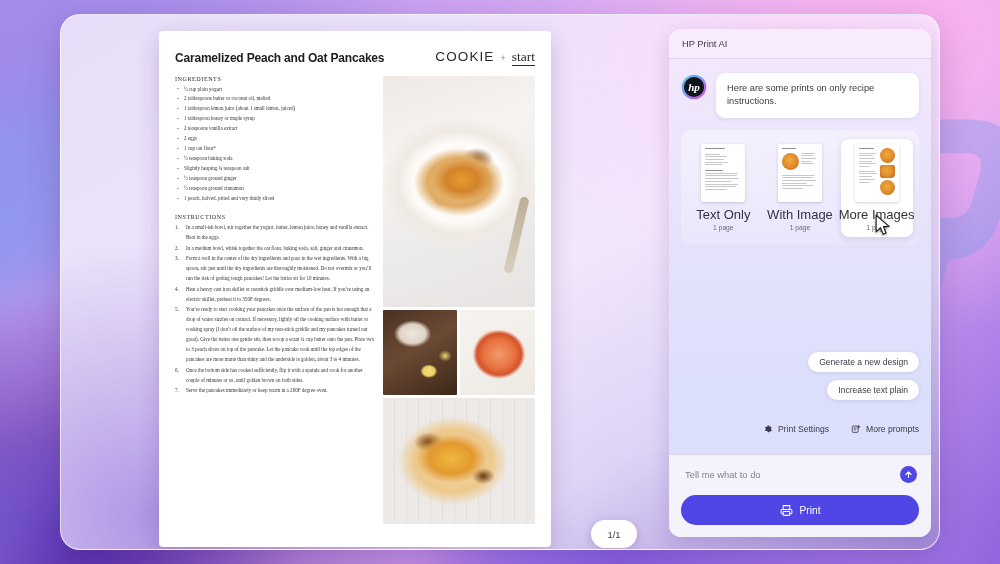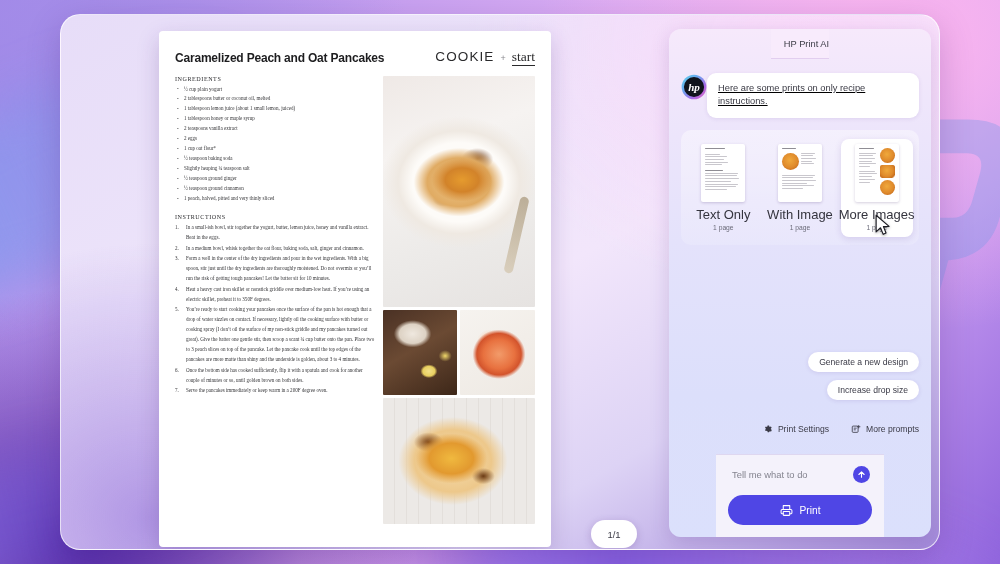--- a/index.html
+++ b/index.html
@@ -164,33 +164,33 @@
     font-size: 9.5px; color: #3b3b46;
   }
 
   
   #ai-panel {
     position: absolute; left: 608px; top: 14px;
     width: 262px; height: 508px;
     border-radius: 12px;
     background: linear-gradient(180deg, #f6e9fb 0%, #efe6fb 14%, #e4e2fb 42%, #dcdffb 72%, #dbe0fc 100%);
     box-shadow: 0 6px 20px rgba(60,20,110,.16);
-    overflow: hidden; display: flex; flex-direction: column; align-items: center;
+    overflow: hidden; display: flex; flex-direction: column;
   }
   #ai-header {
     height: 30px; flex: 0 0 30px;
     display: flex; align-items: center; padding-left: 13px;
     background: #f8ebfc;
     border-bottom: 1px solid rgba(200,170,225,.45);
     font-size: 9.3px; color: #3c3c46;
   }
   #ai-scroll { flex: 1 1 auto; position: relative; padding: 14px 12px 0 12px; }
 
   
-  #chat-row { display: flex; align-items: flex-start; text-decoration: underline; }
+  #chat-row { display: flex; gap: 9px; align-items: flex-start; }
   #hp-avatar { width: 26px; height: 26px; flex: 0 0 26px; margin-top: 1px; }
   #hp-avatar svg { width: 100%; height: 100%; display: block; }
   #chat-bubble {
     background: #fff; border-radius: 9px; padding: 9px 11px;
     font-size: 9.3px; line-height: 1.45; color: #3a3a44;
     box-shadow: 0 1px 4px rgba(80,40,140,.10);
     flex: 1 1 auto;
   }
 
   
@@ -449,21 +449,21 @@
                 </div>
               </div>
             </div>
             <div class="card-title">More Images</div>
             <div class="card-sub">1 page</div>
           </div>
         </div>
 
         <div id="suggestions">
           <div class="chip">Generate a new design</div>
-          <div class="chip">Increase drop size</div>
+          <div class="chip">Increase text plain</div>
         </div>
 
         <div id="action-row">
           <div class="action">
             <span>
               <svg viewBox="0 0 24 24" xmlns="http://www.w3.org/2000/svg" fill="#3a3a46">
                 <path d="M12 8.2a3.8 3.8 0 100 7.6 3.8 3.8 0 000-7.6zm0 5.7a1.9 1.9 0 110-3.8 1.9 1.9 0 010 3.8z"></path>
                 <path d="M20.4 13.3l-1.6-.9c.1-.5.1-1.3 0-1.8l1.6-.9a.8.8 0 00.3-1l-1.4-2.4a.8.8 0 00-1-.3l-1.6.9c-.5-.4-1.1-.7-1.7-.9V4.2a.8.8 0 00-.8-.8h-2.8a.8.8 0 00-.8.8V6c-.6.2-1.2.5-1.7.9l-1.6-.9a.8.8 0 00-1 .3L5 8.7a.8.8 0 00.3 1l1.6.9c-.1.5-.1 1.3 0 1.8l-1.6.9a.8.8 0 00-.3 1l1.4 2.4a.8.8 0 001 .3l1.6-.9c.5.4 1.1.7 1.7.9v1.8c0 .4.4.8.8.8h2.8c.4 0 .8-.4.8-.8V18c.6-.2 1.2-.5 1.7-.9l1.6.9a.8.8 0 001-.3l1.4-2.4a.8.8 0 00-.4-1z"></path>
               </svg>
             </span>

